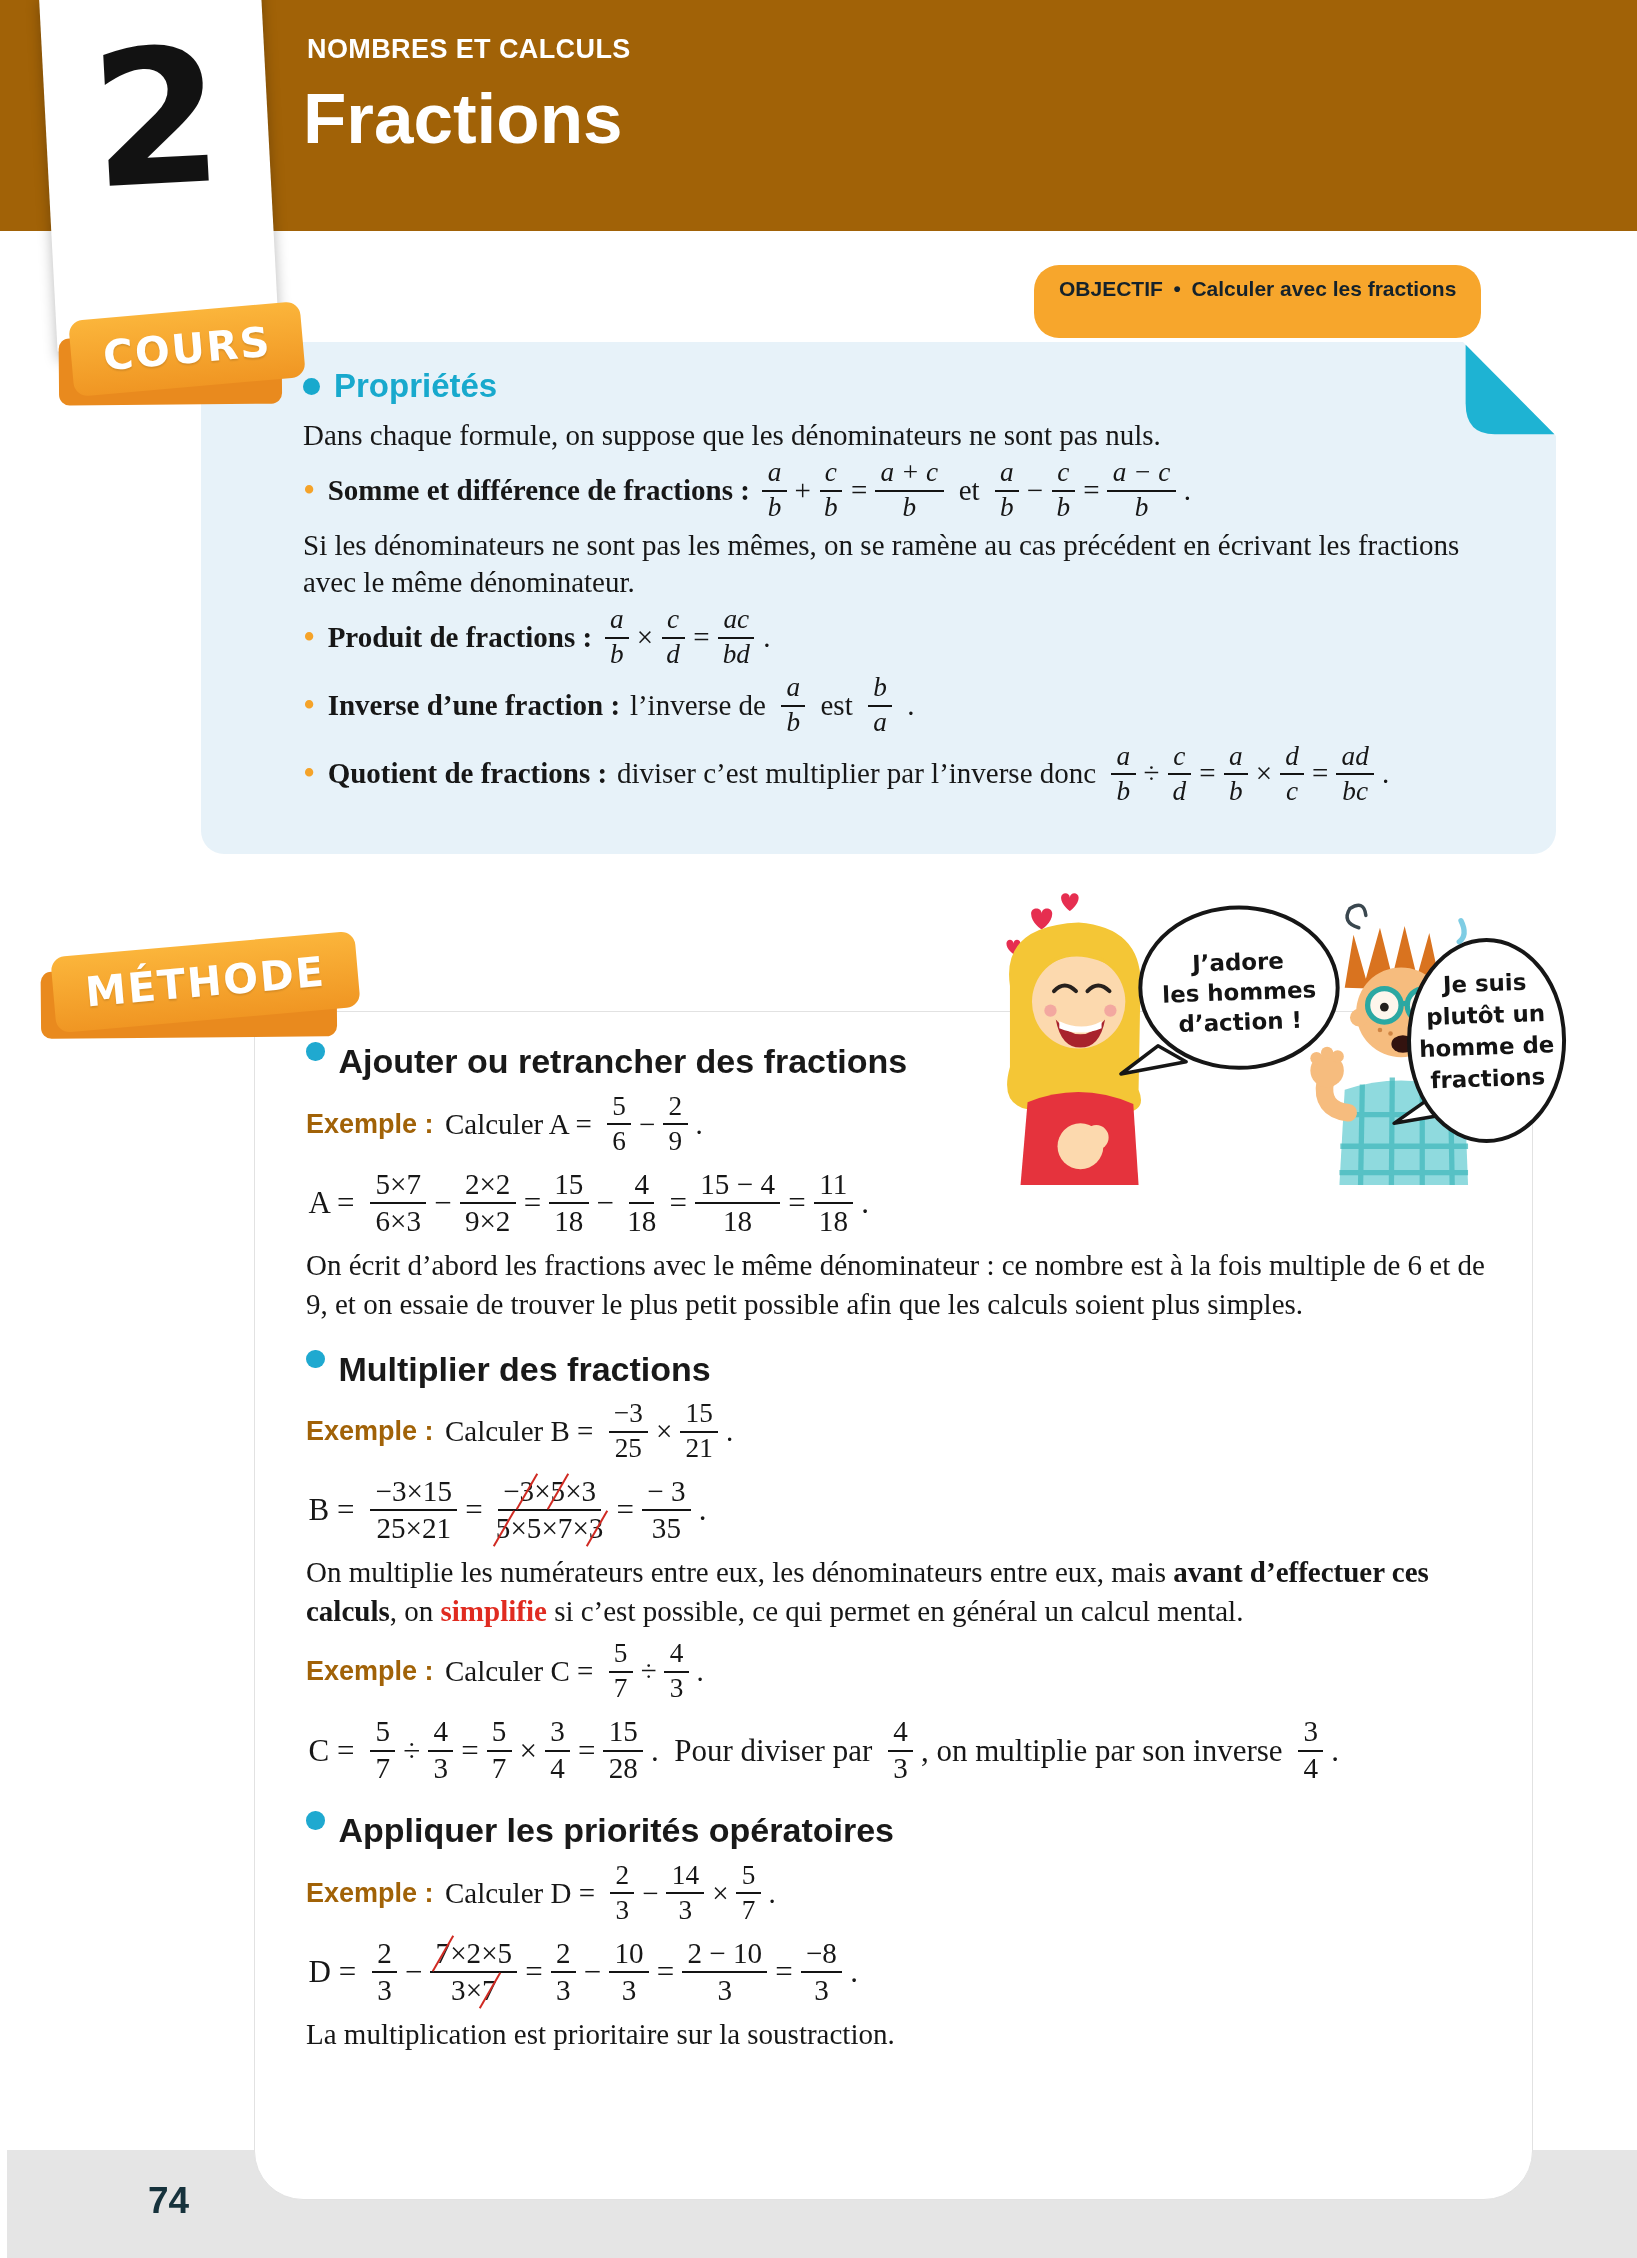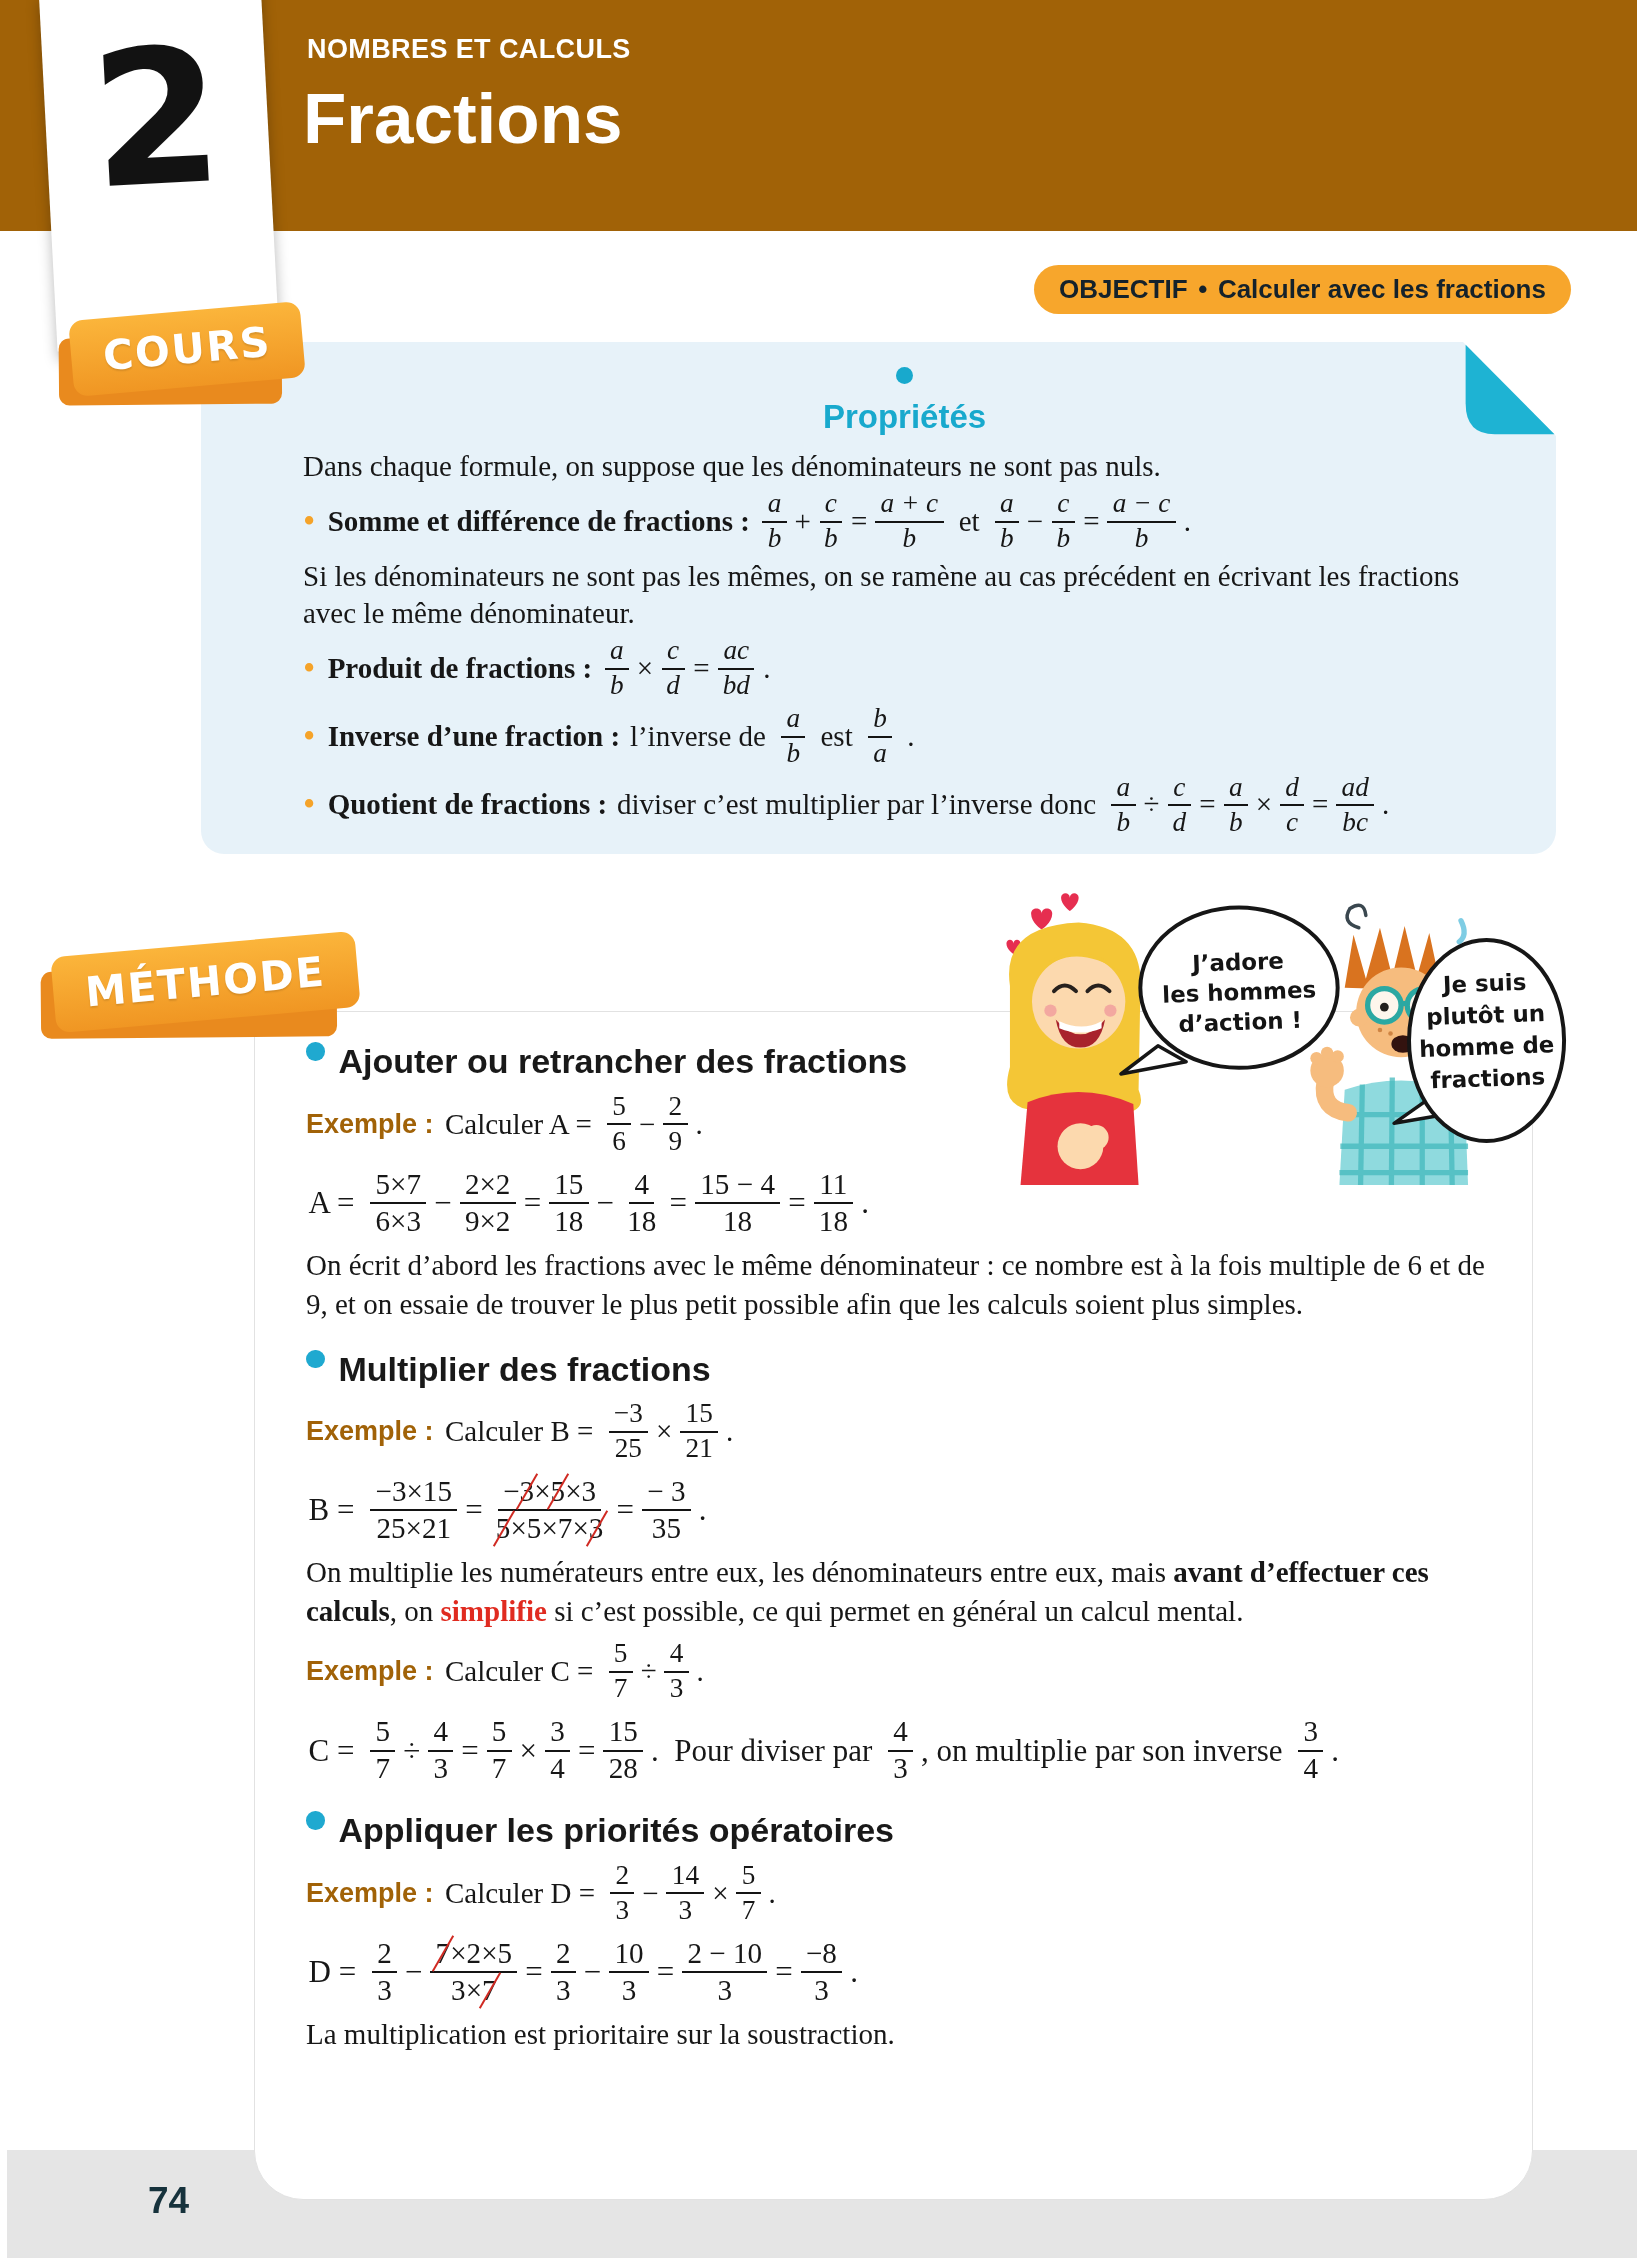--- a/index.html
+++ b/index.html
@@ -12,41 +12,41 @@
        font-weight:bold;font-size:27px;letter-spacing:0.4px;color:#fff;}
   .title{position:absolute;left:303px;top:78px;margin:0;font-family:"Liberation Sans",sans-serif;
        font-weight:bold;font-size:71px;color:#fff;}
   .chapter-card{position:absolute;left:48px;top:-14px;width:222px;height:360px;background:#fff;
        transform:rotate(-3deg);box-shadow:0 8.8px 14px rgba(0,0,0,.28);
        display:flex;justify-content:center;z-index:3;}
   .chapter-card .num{font-family:"DejaVu Sans",sans-serif;font-weight:bold;font-size:187px;
        line-height:1;margin-top:39px;color:#121212;}
 
   
-  .objectif{position:absolute;left:1034px;top:265px;height:49px;padding:0 25px;background:#f7a62c;
-       border-radius:25px;display:flex;align-items:center;gap:10.6px;z-index:4;
-       font-family:"Liberation Sans",sans-serif;font-weight:bold;font-size:26px;color:#15222b;}
+  .objectif{position:absolute;left:1034px;top:265px;height:49px;padding:12px 25px;background:#f7a62c;
+       border-radius:25px;display:flex;gap:10.6px;z-index:4;
+       font-family:"Liberation Sans",sans-serif;font-weight:bold;font-size:21px;color:#15222b;}
 
   
   .tab{position:absolute;z-index:6;transform:rotate(-5deg);}
   .tab::before{content:"";position:absolute;left:-14px;top:25px;right:23px;bottom:-16px;
        background:#e98a1e;border-radius:10.6px;transform:rotate(4.5deg);z-index:-1;}
   .tab .lab{display:block;background:linear-gradient(180deg,#fbb53b,#f09623);padding:14px 32px;
        border-radius:14px;font-family:"DejaVu Sans",sans-serif;font-weight:bold;font-size:41px;
        letter-spacing:1.8px;color:#fff;text-shadow:0 1.8px 1.8px rgba(0,0,0,.12);}
   .tab-cours{left:71px;top:311px;}
   .tab-methode{left:53px;top:944px;}
 
   
   .bluebox{position:absolute;left:201px;top:342px;width:1355px;height:512px;background:#e7f2f9;
        border-radius:23px;clip-path:polygon(0 0,1262px 0,100% 94px,100% 100%,0 100%);}
   .fold{position:absolute;left:1463px;top:342px;width:95px;height:95px;z-index:2;}
   .bb-inner{position:absolute;left:303px;top:367px;width:1203px;}
   .sec-head{display:flex;align-items:center;gap:14px;margin:0 0 12.4px;
-       font-family:"Liberation Sans",sans-serif;font-weight:bold;font-size:33px;flex-direction:column;}
+       font-family:"Liberation Sans",sans-serif;font-weight:bold;font-size:33px;}
   .sec-head .dot{width:17px;height:17px;border-radius:50%;background:#18a9cd;flex:0 0 auto;}
   .head-cyan{color:#18a9cd;}
   .serif{font-size:29px;line-height:1.3;margin:1.8px 0;}
   .bullet-line{display:flex;align-items:center;margin:3.5px 0;font-size:29px;}
   .obullet{color:#f5a329;font-size:35px;margin-right:12.4px;line-height:1;flex:0 0 auto;}
   .blabel{font-weight:bold;white-space:pre;}
 
   
   .math{display:inline-flex;align-items:center;flex-wrap:wrap;}
   .mt{white-space:pre;margin:0 2.6px;}

